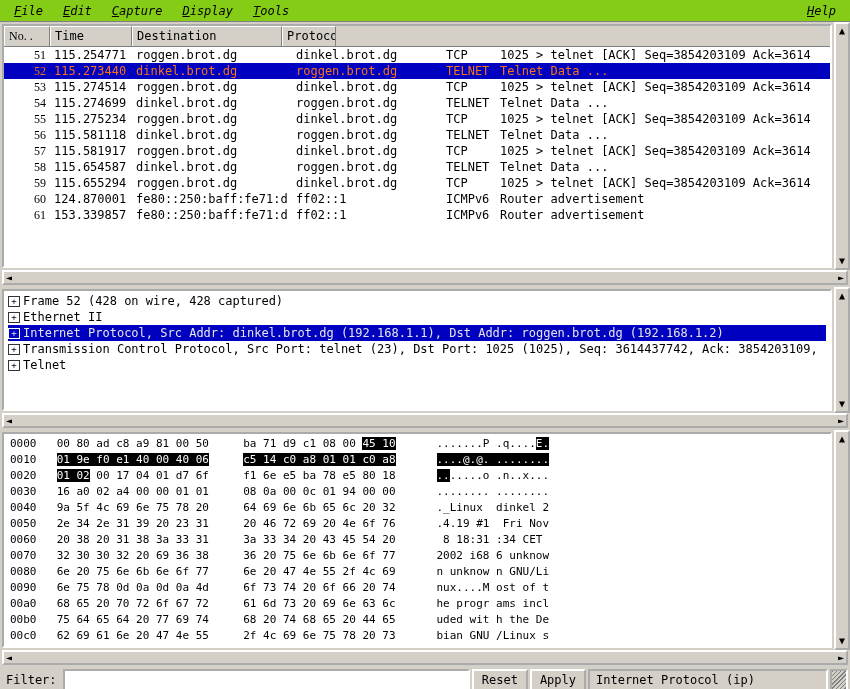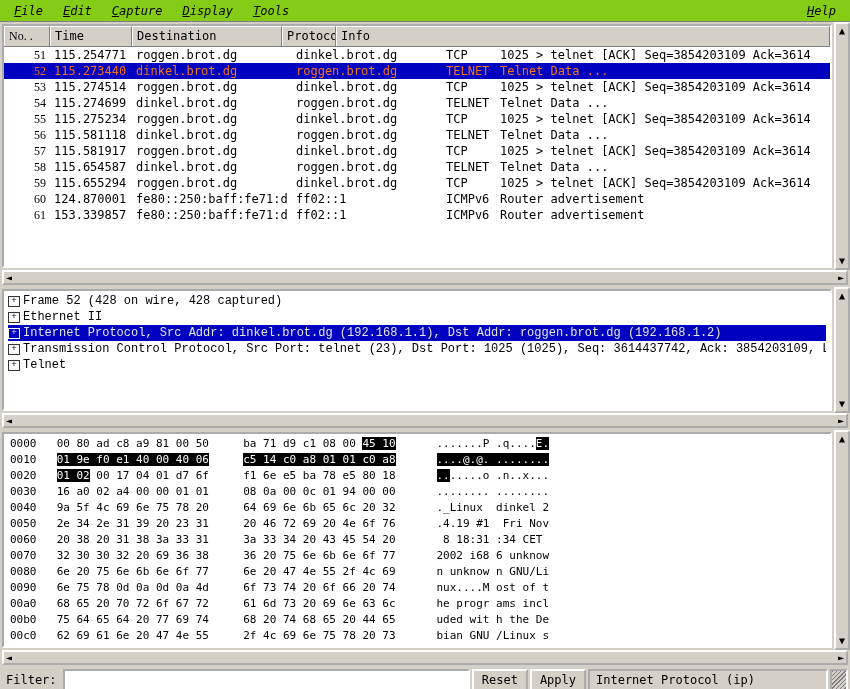--- a/index.html
+++ b/index.html
@@ -86,21 +86,21 @@
   .row .c { overflow:hidden; padding:0 4px; }
   .row .c-no { text-align:right; }
   .hscroll {
     height:16px;
     background:#d4d0c8;
     border:2px outset #fff;
     margin:0 2px 2px 2px;
     display:flex; justify-content:space-between; align-items:center;
     font-size:10px; padding:0 2px;
   }
-  .tree-rows { padding:2px 4px;font-family:Liberation Mono, monospace; }
+  .tree-rows { padding:2px 4px; }
   .tree-row { height:16px; line-height:16px; white-space:nowrap; overflow:hidden; }
   .tree-row.sel { background:#0000c0; color:#e5e5e5; }
   .tree-plus { display:inline-block; width:12px; text-align:center; border:1px solid #333; font-size:9px; line-height:9px; margin-right:3px; position:relative; top:-1px; }
   .tree-row.sel .tree-plus { border-color:#fff; }
   .hex-rows { padding:2px 6px; white-space:pre; font-size:11px; line-height:16px; overflow:hidden; }
   .hex-line .off { display:inline-block; width:40px; }
   .hex-line .hex1 { display:inline-block; width:180px; }
   .hex-line .hex2 { display:inline-block; width:180px; }
   .hex-line .asc  { display:inline-block; }
   .hex-inv { background:#000; color:#fff; }
@@ -143,21 +143,20 @@
   <div class="menu-item"><u>H</u><span>elp</span></div>
 </div>
 
 <div class="pane-outer">
 <div class="pane packet-list" style="flex:1">
   <div class="col-headers">
     <div class="col c-no">No. .</div>
     <div class="col c-time">Time</div>
     <div class="col c-dst">Destination</div>
     <div class="col c-proto">Protocol</div>
-    <div class="col c-info">Info</div>
   </div>
   <div class="rows" id="packet-rows">
         <div class="row">
           <div class="c c-no">51</div>
           <div class="c c-time">115.254771</div>
           <div class="c c-src">roggen.brot.dg</div>
           <div class="c c-dst">dinkel.brot.dg</div>
           <div class="c c-proto">TCP</div>
           <div class="c c-info">1025 &gt; telnet [ACK] Seq=3854203109 Ack=3614</div>
         </div>

